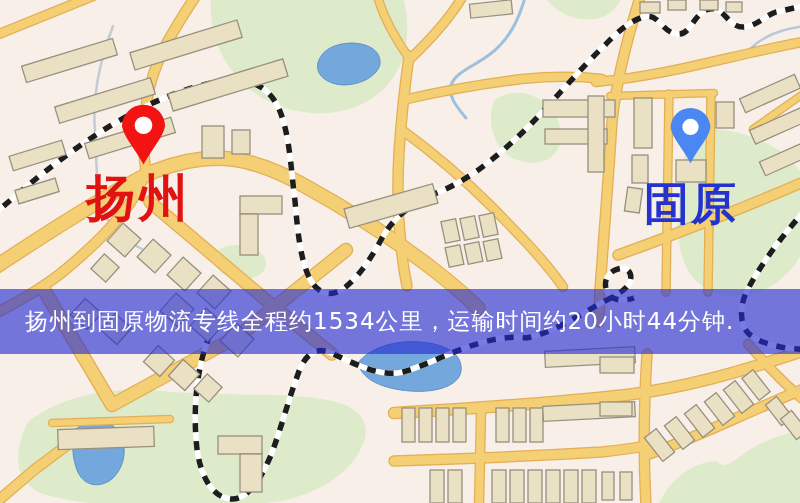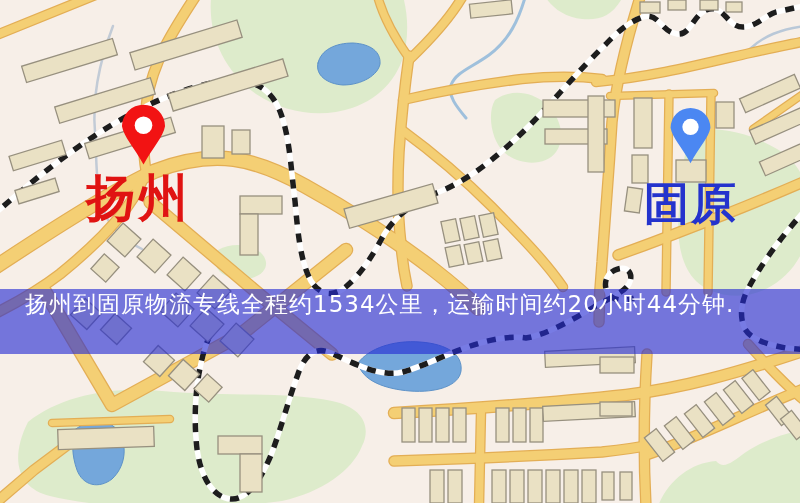--- a/index.html
+++ b/index.html
@@ -5,21 +5,21 @@
   html,body{margin:0;padding:0;}
   body{font-family:"DejaVu Sans", sans-serif;}
   #stage{position:relative;width:800px;height:503px;overflow:hidden;background:#f7efe8;}
   #map-svg{position:absolute;left:0;top:0;z-index:1;}
   .pin{position:absolute;z-index:4;}
   .pin svg{display:block;}
   .place-label{position:absolute;z-index:4;font-family:"DejaVu Serif", serif;font-weight:700;line-height:1;letter-spacing:2px;white-space:nowrap;}
   #origin-label{left:86px;top:173px;font-size:50px;color:#e01312;}
   #dest-label{left:644px;top:181px;font-size:45px;color:#2433cd;}
   #banner{position:absolute;left:0;top:289px;width:800px;height:65px;z-index:6;
-          background:rgba(35,42,212,0.62);display:flex;}
+          background:rgba(35,42,212,0.62);display:flex;align-items:center;}
   #banner .txt{color:#ffffff;font-size:23px;letter-spacing:1px;padding-left:25px;
                font-family:"DejaVu Sans", sans-serif;white-space:nowrap;}
 </style>
 </head>
 <body>
 
 <div id="stage">
 
   <svg id="map-svg" width="800" height="503" viewBox="0 0 800 503">
       <g>

